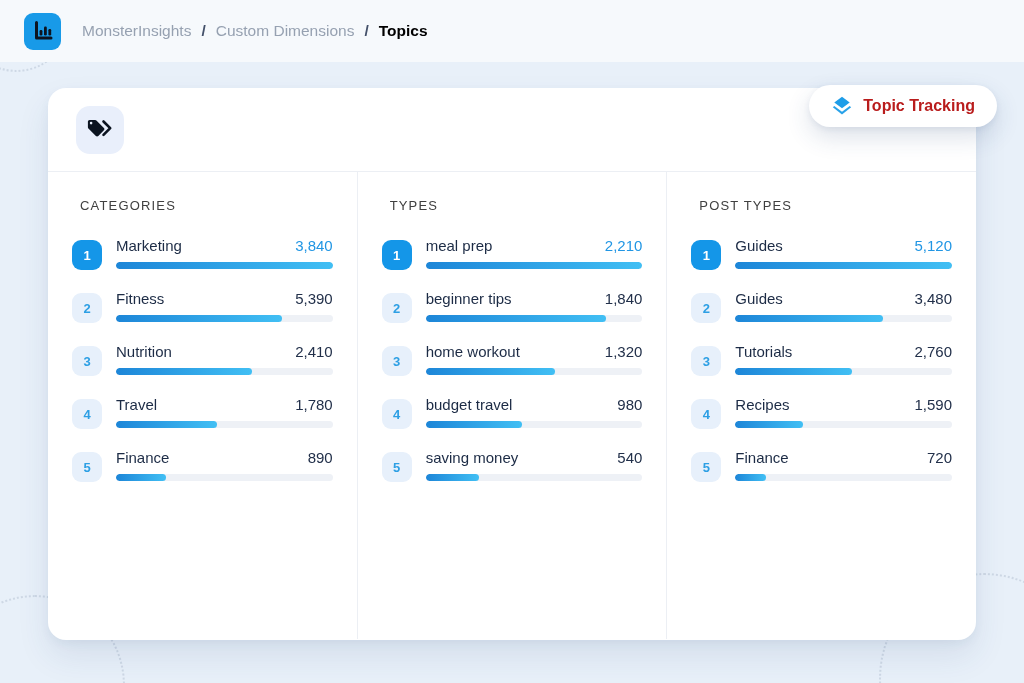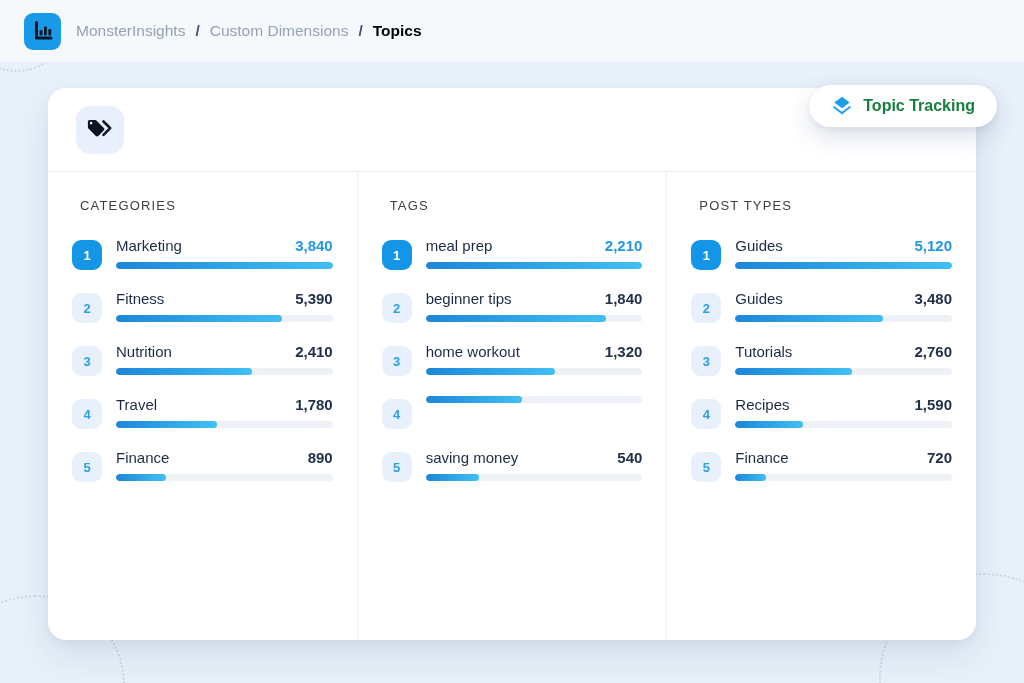--- a/index.html
+++ b/index.html
@@ -36,21 +36,21 @@
   }
   .logo {
     width: 37px; height: 37px;
     border-radius: 9px;
     background: #189ae8;
     display: flex; align-items: center; justify-content: center;
     cursor: pointer;
     flex: 0 0 auto;
   }
   .breadcrumb {
-    margin-left: 15px;
+    margin-left: 21px;
     display: flex;
     align-items: center;
     gap: 10px;
     font-size: 15.5px;
   }
   .crumb { color: #96a1b1; font-weight: 400; text-decoration: none; cursor: pointer; }
   .crumb-sep { color: #44516a; font-weight: 600; }
   .crumb-current { color: #000000; font-weight: 700; cursor: default; }
 
   
@@ -62,21 +62,21 @@
     background: #ffffff;
     border: none;
     border-radius: 24px;
     display: flex;
     align-items: center;
     gap: 10px;
     padding: 0 22px;
     font-family: inherit;
     font-size: 16px;
     font-weight: 700;
-    color: #15803d;
+    color: #b91c1c;
     box-shadow: 0 10px 24px rgba(40, 70, 120, .16), 0 2px 6px rgba(40,70,120,.08);
     cursor: pointer;
     z-index: 4;
   }
 
   
   .card {
     position: absolute;
     left: 48px;
     top: 88px;
@@ -139,21 +139,21 @@
   }
   .badge-top { background: #1496e8; color: #ffffff; }
   .row-main { flex: 1 1 auto; min-width: 0; }
   .row-head {
     display: flex;
     justify-content: space-between;
     align-items: baseline;
     margin-bottom: 8px;
   }
   .row-label { font-size: 15px; font-weight: 400; color: #1c2b45; }
-  .row-value { font-size: 15px; font-weight: 700; color: #22304a; text-align: center; }
+  .row-value { font-size: 15px; font-weight: 400; color: #22304a; text-align: center; }
   .value-top { color: #2196e4; }
   .track {
     height: 7px;
     border-radius: 5px;
     background: #eef1f6;
     overflow: hidden;
   }
   .fill {
     height: 100%;
     border-radius: 5px;
@@ -268,21 +268,21 @@
               <span class="row-label">Finance</span>
               <span class="row-value ">890</span>
             </div>
             <div class="track">
               <div class="fill" style="width:23.2%"></div>
             </div>
           </div>
         </div>
       </section>
       <section class="column">
-        <h3 class="col-heading">TAGS</h3>
+        <h3 class="col-heading">TYPES</h3>
         <div class="row">
           <div class="badge badge-top">1</div>
           <div class="row-main">
             <div class="row-head">
               <span class="row-label">meal prep</span>
               <span class="row-value value-top">2,210</span>
             </div>
             <div class="track">
               <div class="fill" style="width:100.0%"></div>
             </div>
@@ -308,20 +308,24 @@
               <span class="row-value ">1,320</span>
             </div>
             <div class="track">
               <div class="fill" style="width:59.7%"></div>
             </div>
           </div>
         </div>
         <div class="row">
           <div class="badge ">4</div>
           <div class="row-main">
+            <div class="row-head">
+              <span class="row-label">budget travel</span>
+              <span class="row-value ">980</span>
+            </div>
             <div class="track">
               <div class="fill" style="width:44.3%"></div>
             </div>
           </div>
         </div>
         <div class="row">
           <div class="badge ">5</div>
           <div class="row-main">
             <div class="row-head">
               <span class="row-label">saving money</span>

